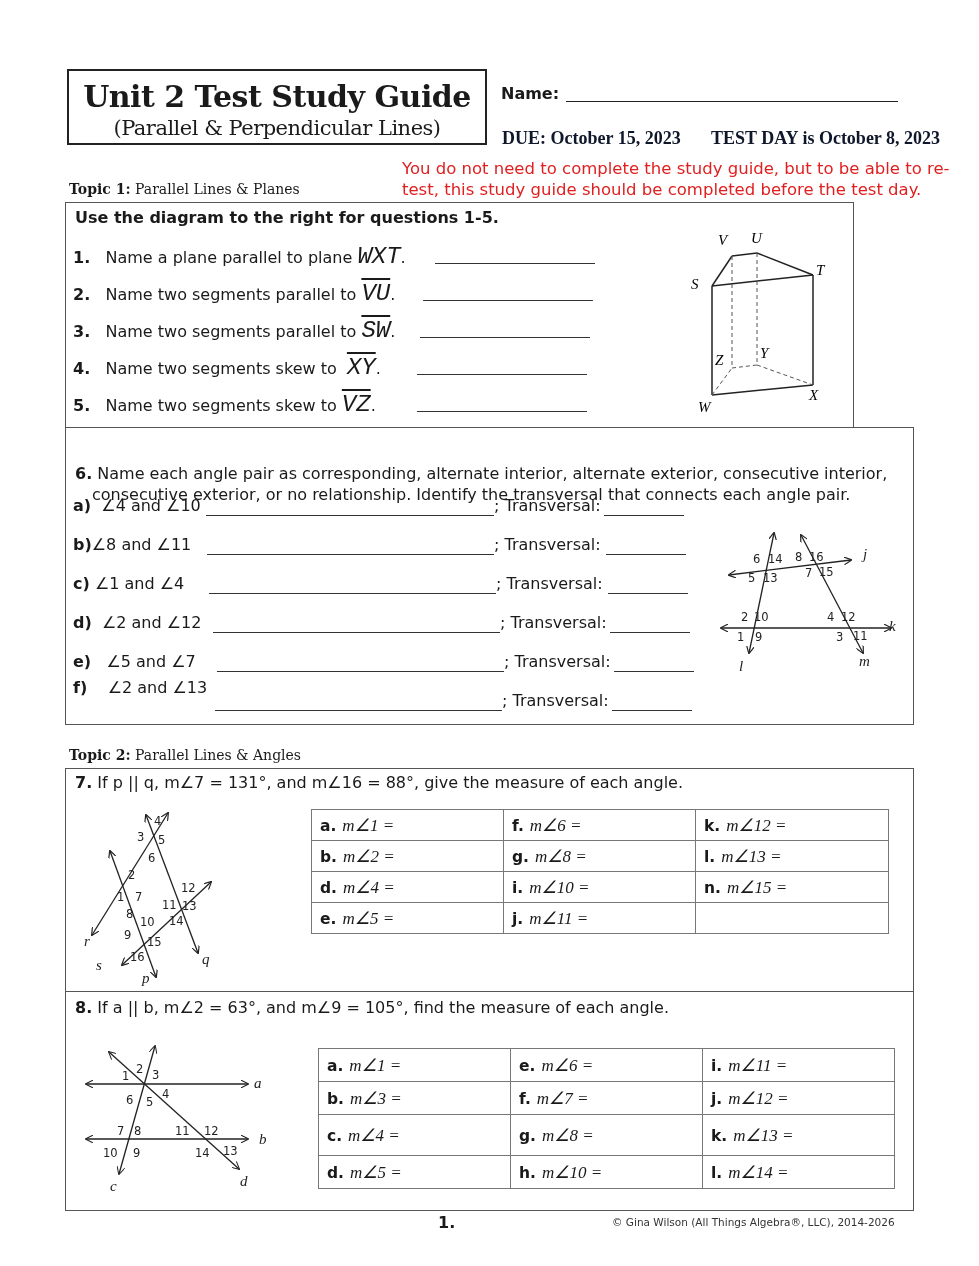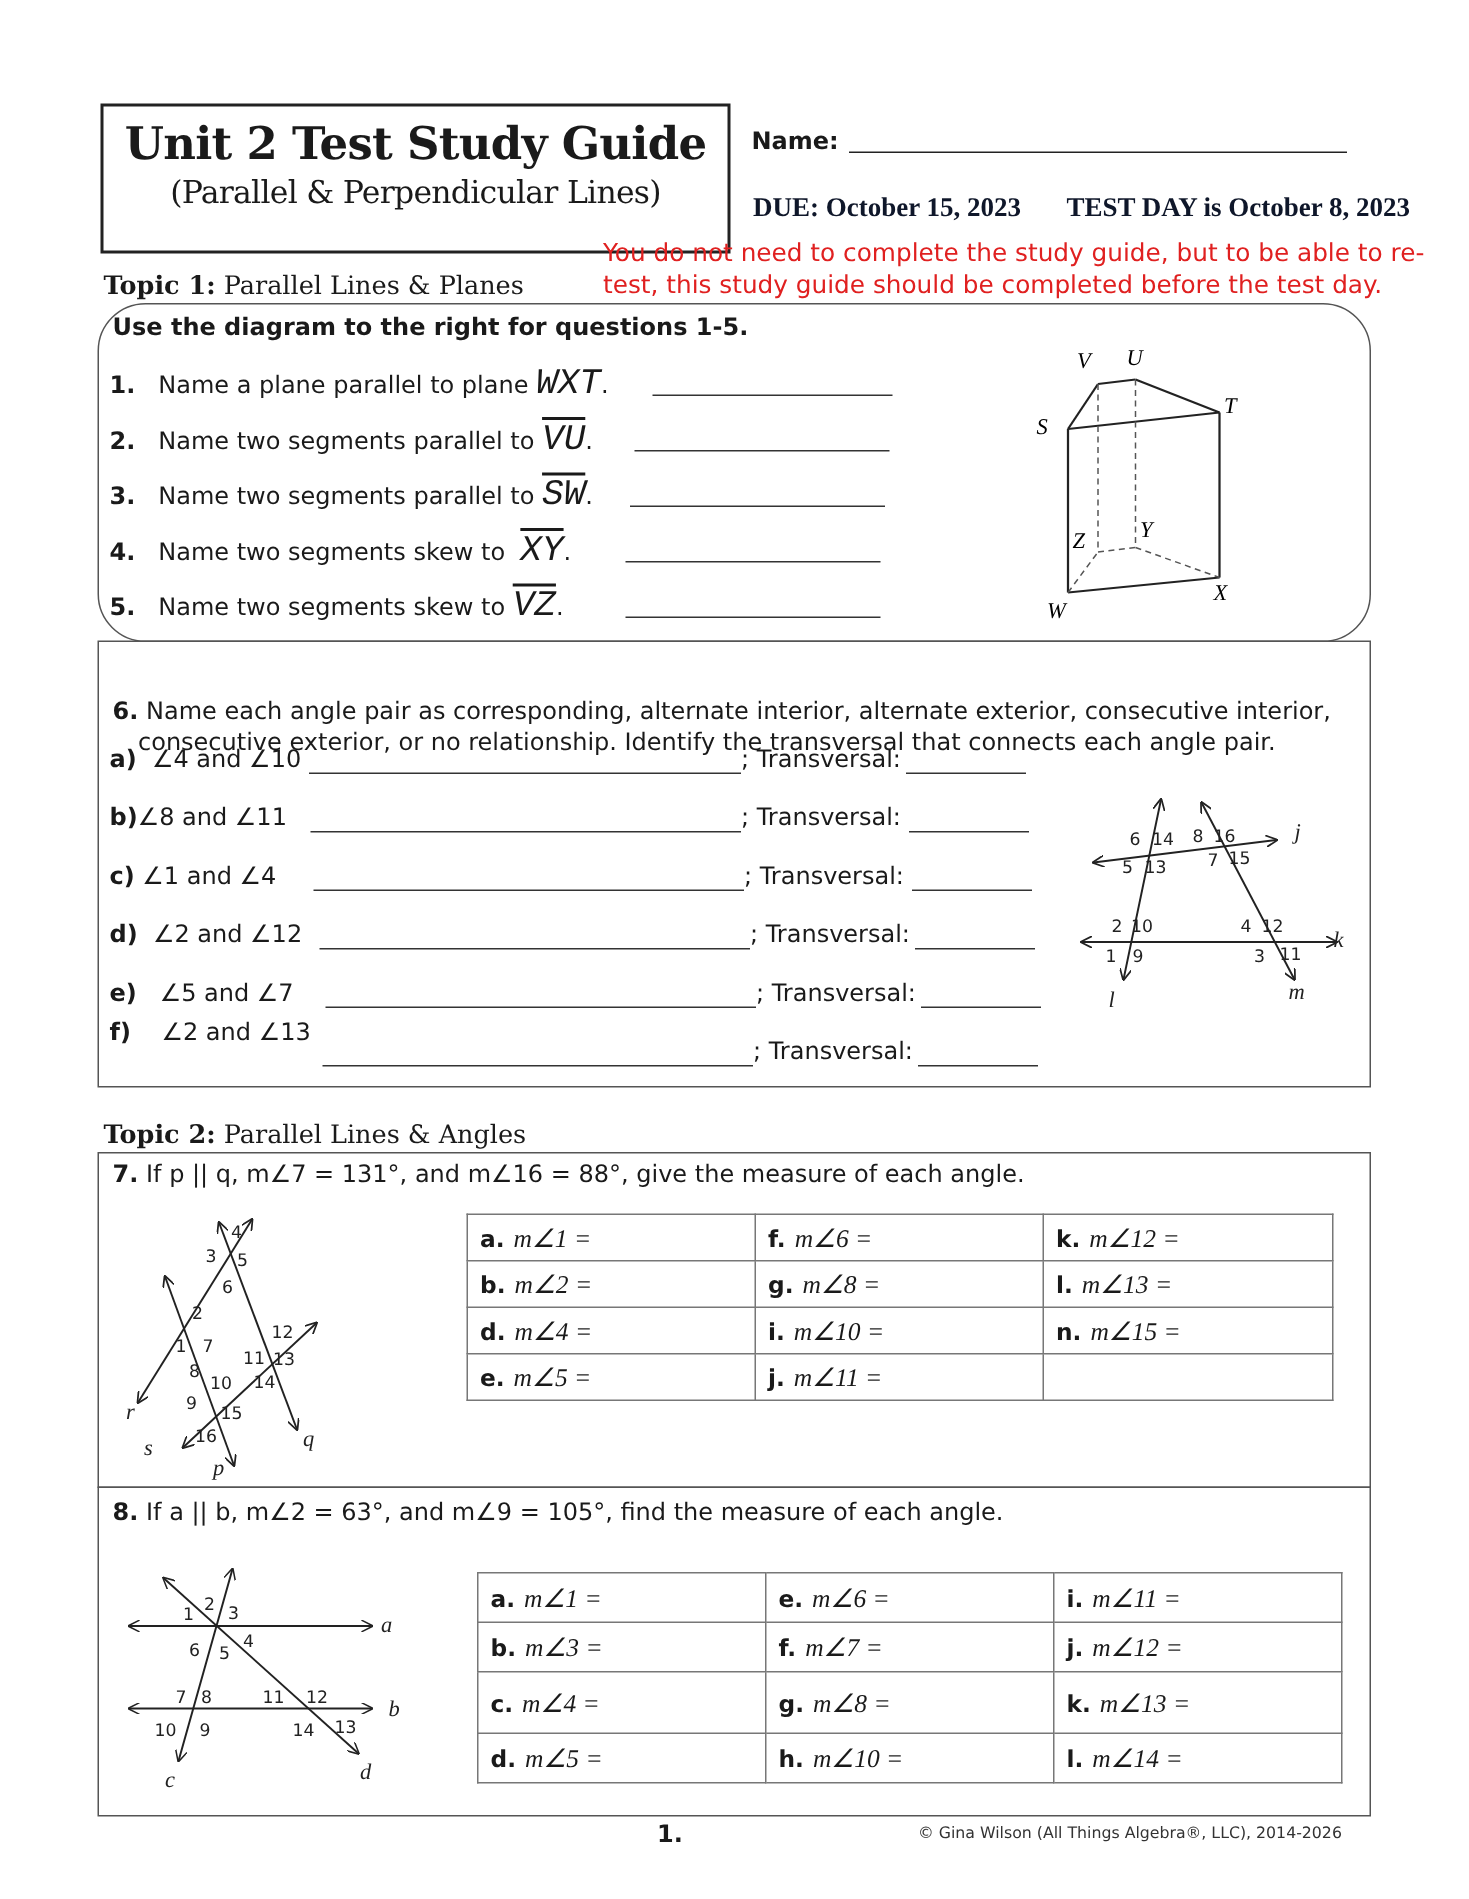--- a/index.html
+++ b/index.html
@@ -1,26 +1,26 @@
 <!DOCTYPE html>
 <html><head>
 <meta charset="utf-8">
 <style>
   html, body { margin:0; padding:0; background:#ffffff; }
   body { width:979px; height:1266px; position:relative; overflow:hidden;
          font-family:"DejaVu Sans", "Liberation Sans", sans-serif; color:#1a1a1a; }
   .abs { position:absolute; }
-  .title-box { left:67px; top:69px; width:420px; height:100px; border:2px solid #222; box-sizing:border-box; text-align:center; }
+  .title-box { left:67px; top:69px; width:420px; height:76px; border:2px solid #222; box-sizing:border-box; text-align:center; }
   .title-main { font-family:"DejaVu Serif", serif; font-weight:bold; font-size:30px; margin-top:8px; letter-spacing:-0.5px; }
   .title-sub { font-family:"DejaVu Serif", serif; font-size:21px; margin-top:2px; letter-spacing:-0.5px; }
   .name-label { left:501px; top:84px; font-size:16px; font-weight:bold; }
   .name-line { left:566px; top:101px; width:332px; border-bottom:1.5px solid #222; }
   .due { top:128px; font-family:"Liberation Serif", serif; font-weight:bold; font-size:18px; color:#0f172a; }
   .note { left:402px; top:158px; width:560px; font-size:16.5px; line-height:21px; color:#e02020; }
-  .topic { font-family:"DejaVu Serif", serif; font-size:17px; }
+  .topic { font-family:"DejaVu Serif", serif; font-size:14px; }
   .topic b { font-weight:bold; }
   .box { border:1.2px solid #555; box-sizing:border-box; }
   .q { font-size:16px; }
   .q b { font-weight:bold; }
   .ital { font-family:Liberation Mono, monospace; font-style:italic; font-size:24px; }
   .ovl { text-decoration:overline; }
   .blank { display:inline-block; border-bottom:1.2px solid #333; height:12px; vertical-align:baseline; }
   table.ang { border-collapse:collapse; position:absolute; }
   table.ang td { border:1.2px solid #777; font-size:15.5px; padding:0 0 0 8px; height:31px; box-sizing:border-box; vertical-align:middle; }
   table.ang td b { font-weight:bold; margin-right:6px; }
@@ -40,21 +40,21 @@
 <div class="abs name-line"></div>
 <div class="abs due" style="left:502px;">DUE: October 15, 2023</div>
 <div class="abs due" style="left:711px;">TEST DAY is October  8, 2023</div>
 <div class="abs note">You do not need to complete the study guide, but to be able to re-test, this study guide should be completed before the test day.</div>
 
 <div class="abs topic" style="left:69px; top:181px;">
   <b>Topic 1:</b>
   <span>Parallel Lines &amp; Planes</span>
 </div>
 
-<div class="abs box" style="left:65px; top:202px; width:849px; height:226px;border-radius:32px;">
+<div class="abs box" style="left:65px; top:202px; width:789px; height:226px;">
   <div class="abs q" style="left:9px; top:5px; font-weight:bold;">Use the diagram to the right for questions 1-5.</div>
 
   <div class="abs q" style="left:7px; top:40px;">
     <b>1.</b>&nbsp;&nbsp;
     <span>Name a plane parallel to plane </span><span class="ital">WXT</span>.
   </div>
   <div class="abs blank" style="left:369px; top:48px; width:160px;"></div>
 
   <div class="abs q" style="left:7px; top:77px;">
     <b>2.</b>&nbsp;&nbsp;

